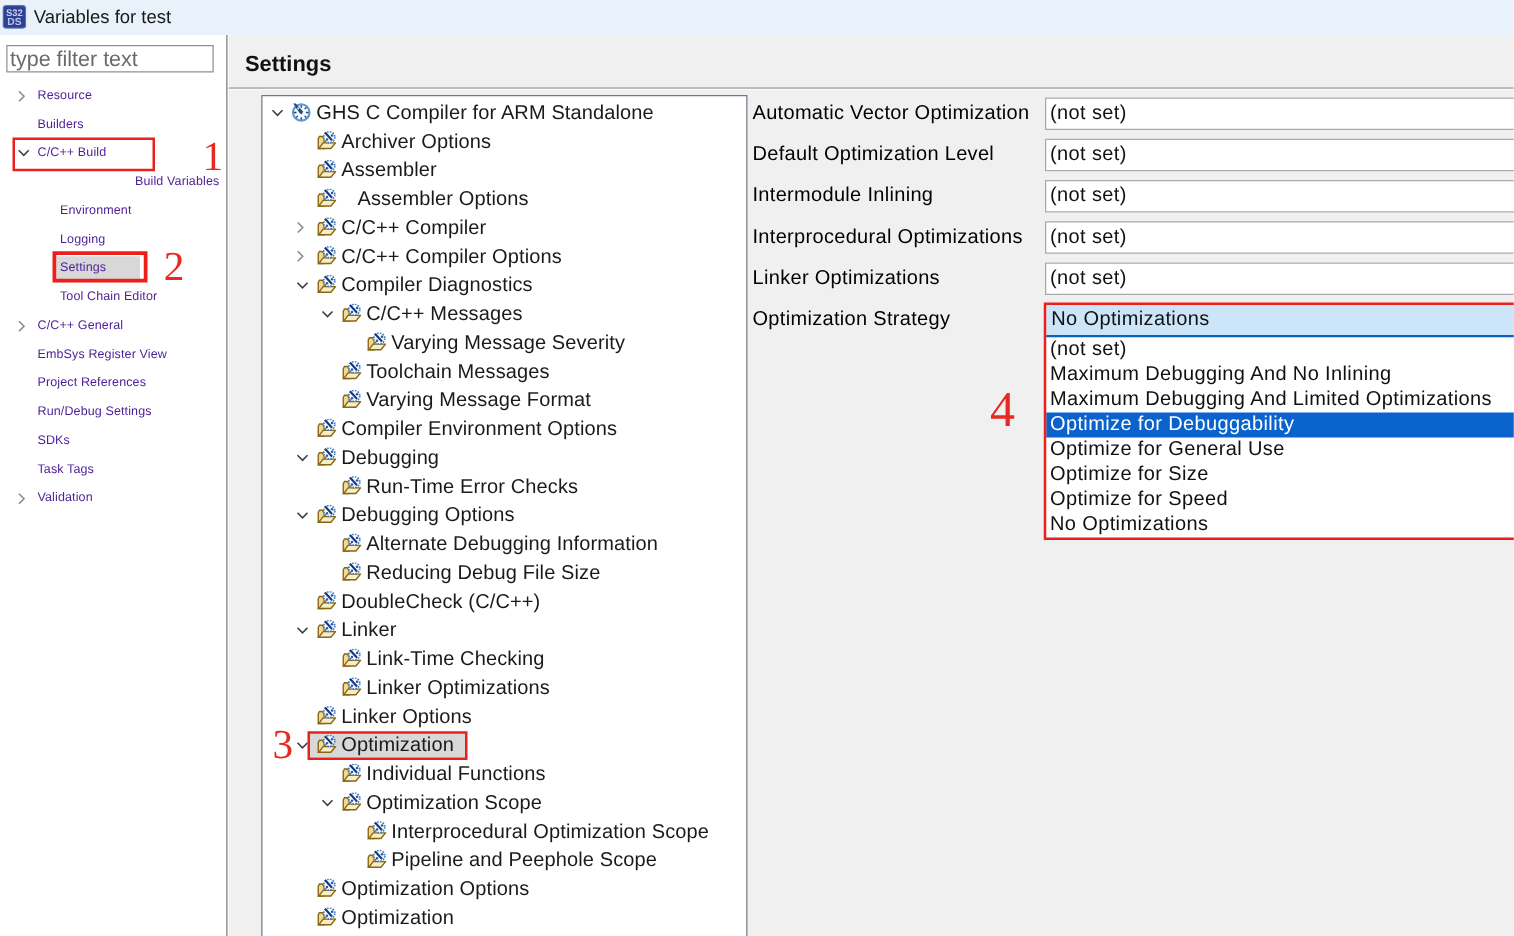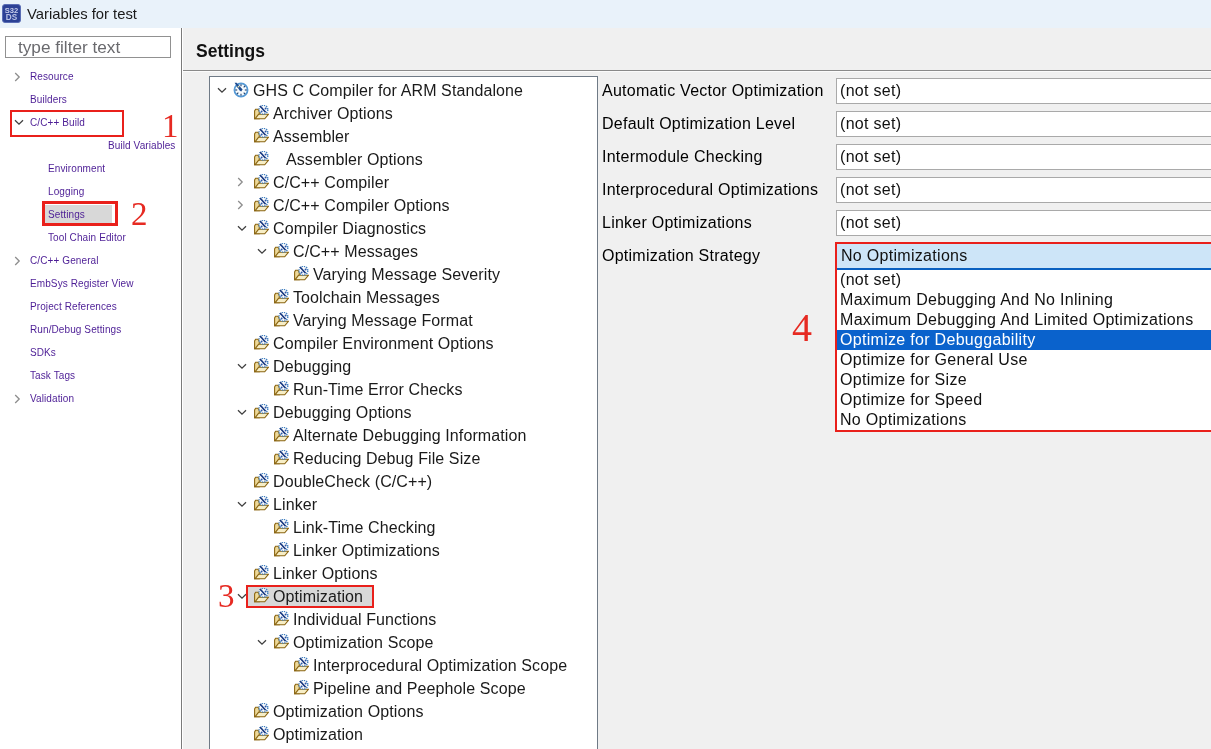--- a/index.html
+++ b/index.html
@@ -19,21 +19,21 @@
 
 <div class="abs" style="left:0;top:0;width:1211px;height:28px;background:#e9f2fa;"></div>
 <svg class="abs" style="left:2px;top:4px;" width="19" height="19" viewBox="0 0 19 19">
 <rect x="0.5" y="0.5" width="18" height="18" rx="2.5" fill="#2c4195" stroke="#5a6db5" stroke-width="1"></rect>
 <text x="9.5" y="8.6" font-family="Liberation Sans" font-size="7.6" font-weight="bold" fill="#c6cdeb" text-anchor="middle">S32</text>
 <text x="9.5" y="16.4" font-family="Liberation Sans" font-size="8.2" font-weight="bold" fill="#b9c2e6" text-anchor="middle">DS</text>
 </svg>
 <div class="abs" style="left:27px;top:0;height:28px;line-height:28px;font-size:14.8px;color:#1a1a1a;">Variables for test</div>
 <div class="abs" style="left:0;top:28px;width:181px;height:721px;background:#ffffff;overflow:hidden;"></div>
 <div class="abs" style="left:5px;top:36px;width:166px;height:22px;box-sizing:border-box;border:1px solid #919191;background:#fff;"></div>
-<div class="abs" style="left:8px;top:36px;height:22px;line-height:22px;font-size:17.2px;color:#6a6a6e;margin-left:10px;">type filter text</div>
+<div class="abs" style="left:8px;top:36px;height:22px;line-height:22px;font-size:17.2px;color:#6a6a6e;">type filter text</div>
 <svg class="abs" style="left:14px;top:71.5px;" width="7" height="10" viewBox="0 0 7 10">
     <path d="M1.2 1 L5.2 5 L1.2 9" fill="none" stroke="#8d8d8d" stroke-width="1.3"></path>
   </svg>
 <div class="lrow" style="left:30px;top:65px;">Resource</div>
 <div class="lrow" style="left:30px;top:88px;">Builders</div>
 <svg class="abs" style="left:14px;top:119px;" width="10" height="7" viewBox="0 0 10 7">
     <path d="M1 1.2 L5 5.2 L9 1.2" fill="none" stroke="#3f3f3f" stroke-width="1.3"></path>
   </svg>
 <div class="lrow" style="left:30px;top:111px;">C/C++ Build</div>
 <div class="lrow" style="left:64px;top:134px;margin-left:44px;">Build Variables</div>
@@ -355,21 +355,21 @@
     <path d="M1.6 13.8 L1.6 6.0 L2.6 4.2 L4.9 4.2 L6.3 6.2 L6.3 13.8 Z" fill="#eed998" stroke="#8a6512" stroke-width="1.1"></path>
     <path d="M2.0 13.8 L11.7 13.8 L15.4 9.3 L5.5 9.3 Z" fill="#f7eec6" stroke="#8a6512" stroke-width="1.1"></path>
     <circle cx="10.4" cy="4.7" r="4.4" fill="#fdfdfd" stroke="#3f7fc1" stroke-width="1.4" stroke-dasharray="1.3,1.0"></circle>
     <line x1="7.0" y1="1.0" x2="12.6" y2="7.2" stroke="#16377f" stroke-width="1.7"></line>
     <circle cx="12.6" cy="3.4" r="1.0" fill="#2b58a8"></circle>
     <circle cx="8.6" cy="6.6" r="1.0" fill="#2b58a8"></circle>
   </svg>
 <div class="mrow" style="left:273px;top:722.5px;">Optimization</div>
 <div class="lbl" style="left:602px;top:78px;">Automatic Vector Optimization</div>
 <div class="lbl" style="left:602px;top:111px;">Default Optimization Level</div>
-<div class="lbl" style="left:602px;top:144px;">Intermodule Checking</div>
+<div class="lbl" style="left:602px;top:144px;">Intermodule Inlining</div>
 <div class="lbl" style="left:602px;top:177px;">Interprocedural Optimizations</div>
 <div class="lbl" style="left:602px;top:210px;">Linker Optimizations</div>
 <div class="lbl" style="left:602px;top:243px;">Optimization Strategy</div>
 <div class="combo" style="top:78px;">(not set)</div>
 <div class="combo" style="top:111px;">(not set)</div>
 <div class="combo" style="top:144px;">(not set)</div>
 <div class="combo" style="top:177px;">(not set)</div>
 <div class="combo" style="top:210px;">(not set)</div>
 <div class="abs" style="left:837px;top:244px;width:378px;height:24px;background:#cde5f8;font-size:16px;letter-spacing:0.3px;line-height:24px;padding-left:4px;color:#111;">No Optimizations</div>
 <div class="abs" style="left:837px;top:268px;width:378px;height:2px;background:#0a60c0;"></div>

